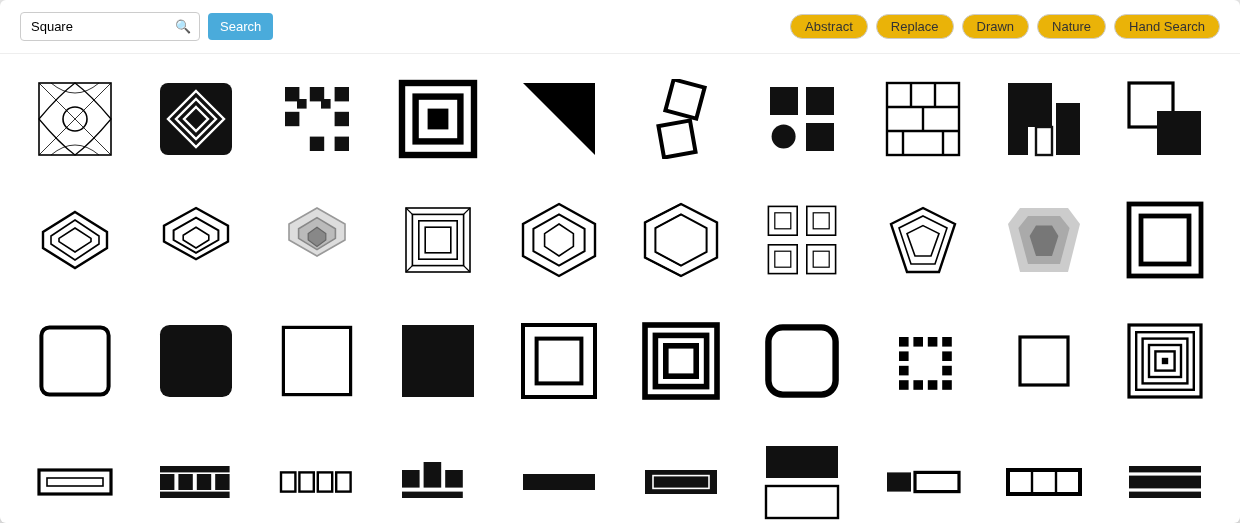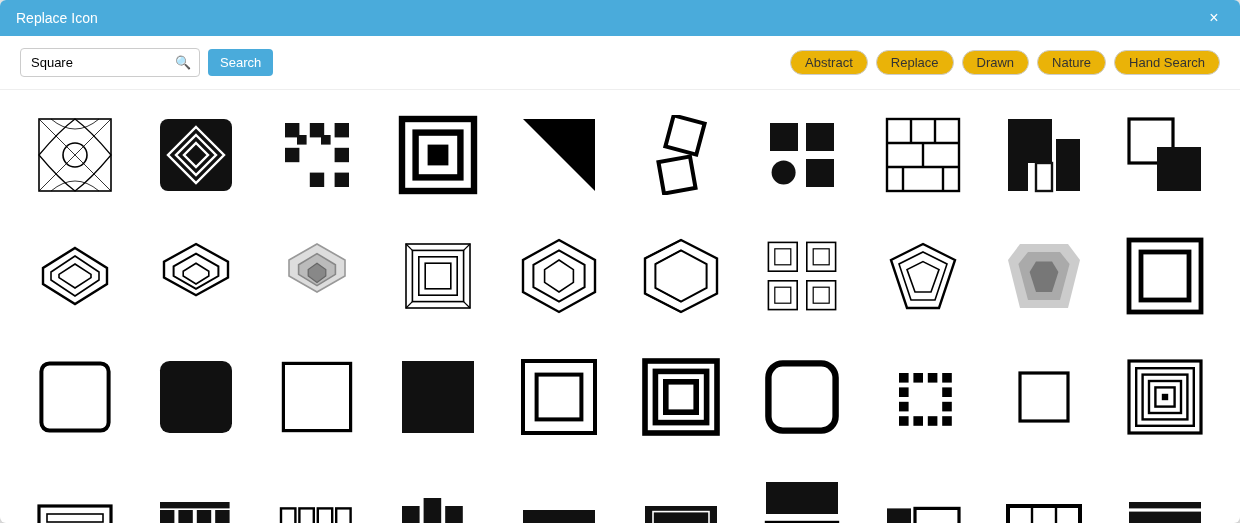--- a/index.html
+++ b/index.html
@@ -146,24 +146,20 @@
     
     .icons-grid-wrap::-webkit-scrollbar { width: 10px; }
     .icons-grid-wrap::-webkit-scrollbar-track { background: #f5f5f5; }
     .icons-grid-wrap::-webkit-scrollbar-thumb { background: #ccc; border-radius: 4px; }
   </style>
 </head>
 <body>
 
 <div class="dialog">
 
-  <div class="dialog-header">
-    <span class="dialog-title">Replace Icon</span>
-    <button class="close-btn">×</button>
-  </div>
 
   <div class="toolbar">
     <div class="search-area">
       <div class="search-input-wrap">
         <input class="search-input" type="text" value="Square" placeholder="Square" style="">
         <span class="search-icon-wrap">🔍</span>
       </div>
       <button class="search-btn">Search</button>
     </div>
 

